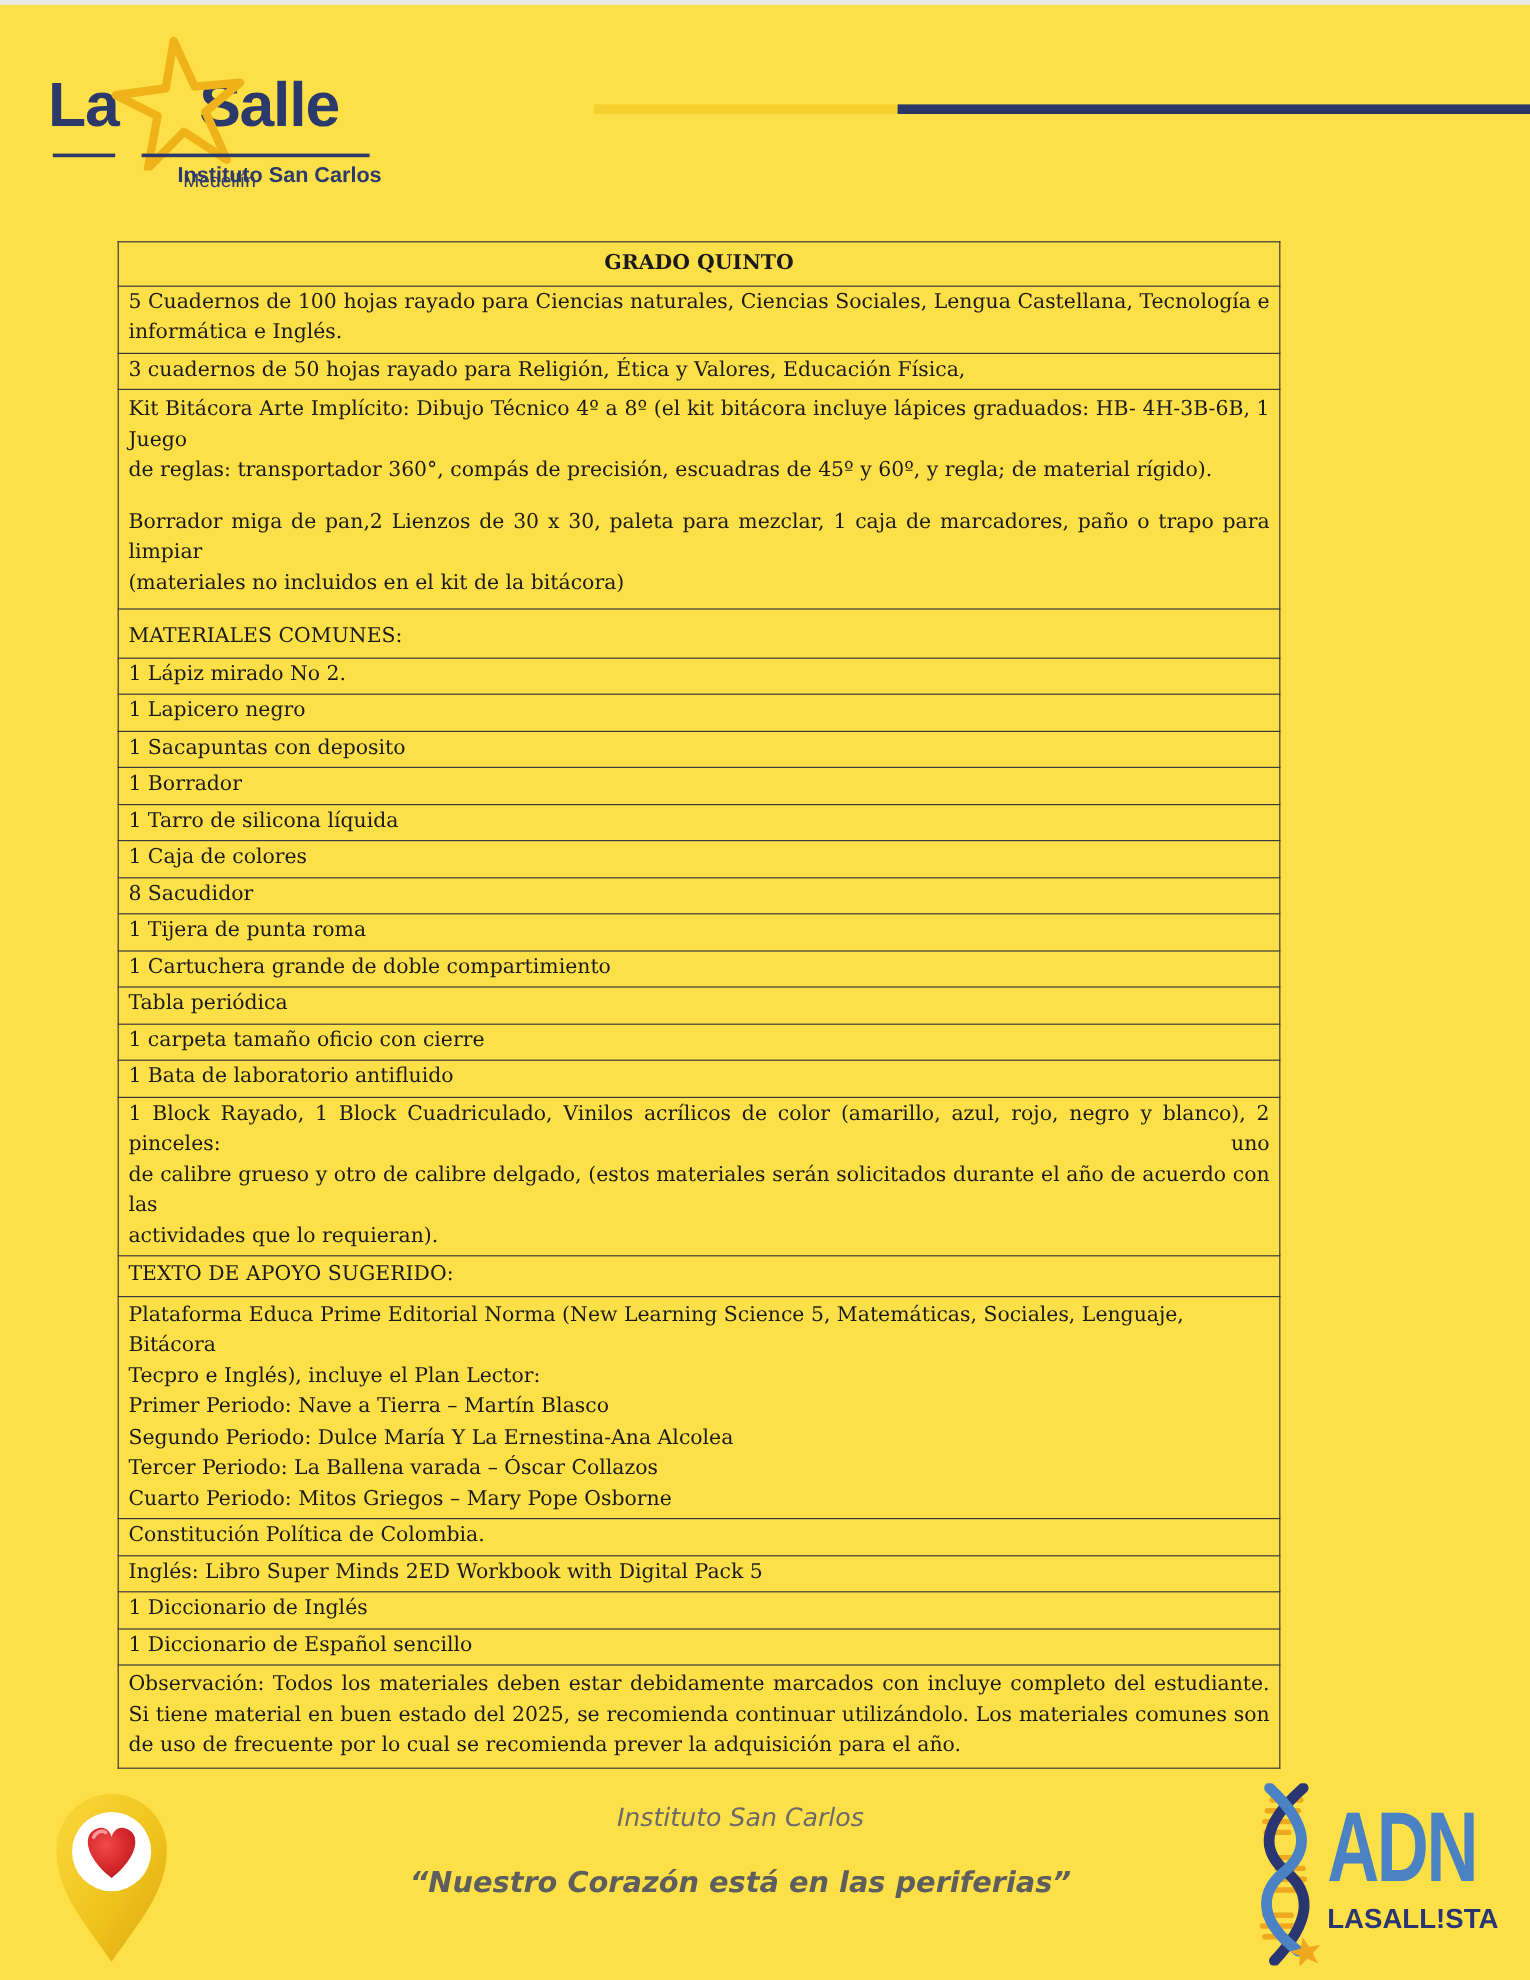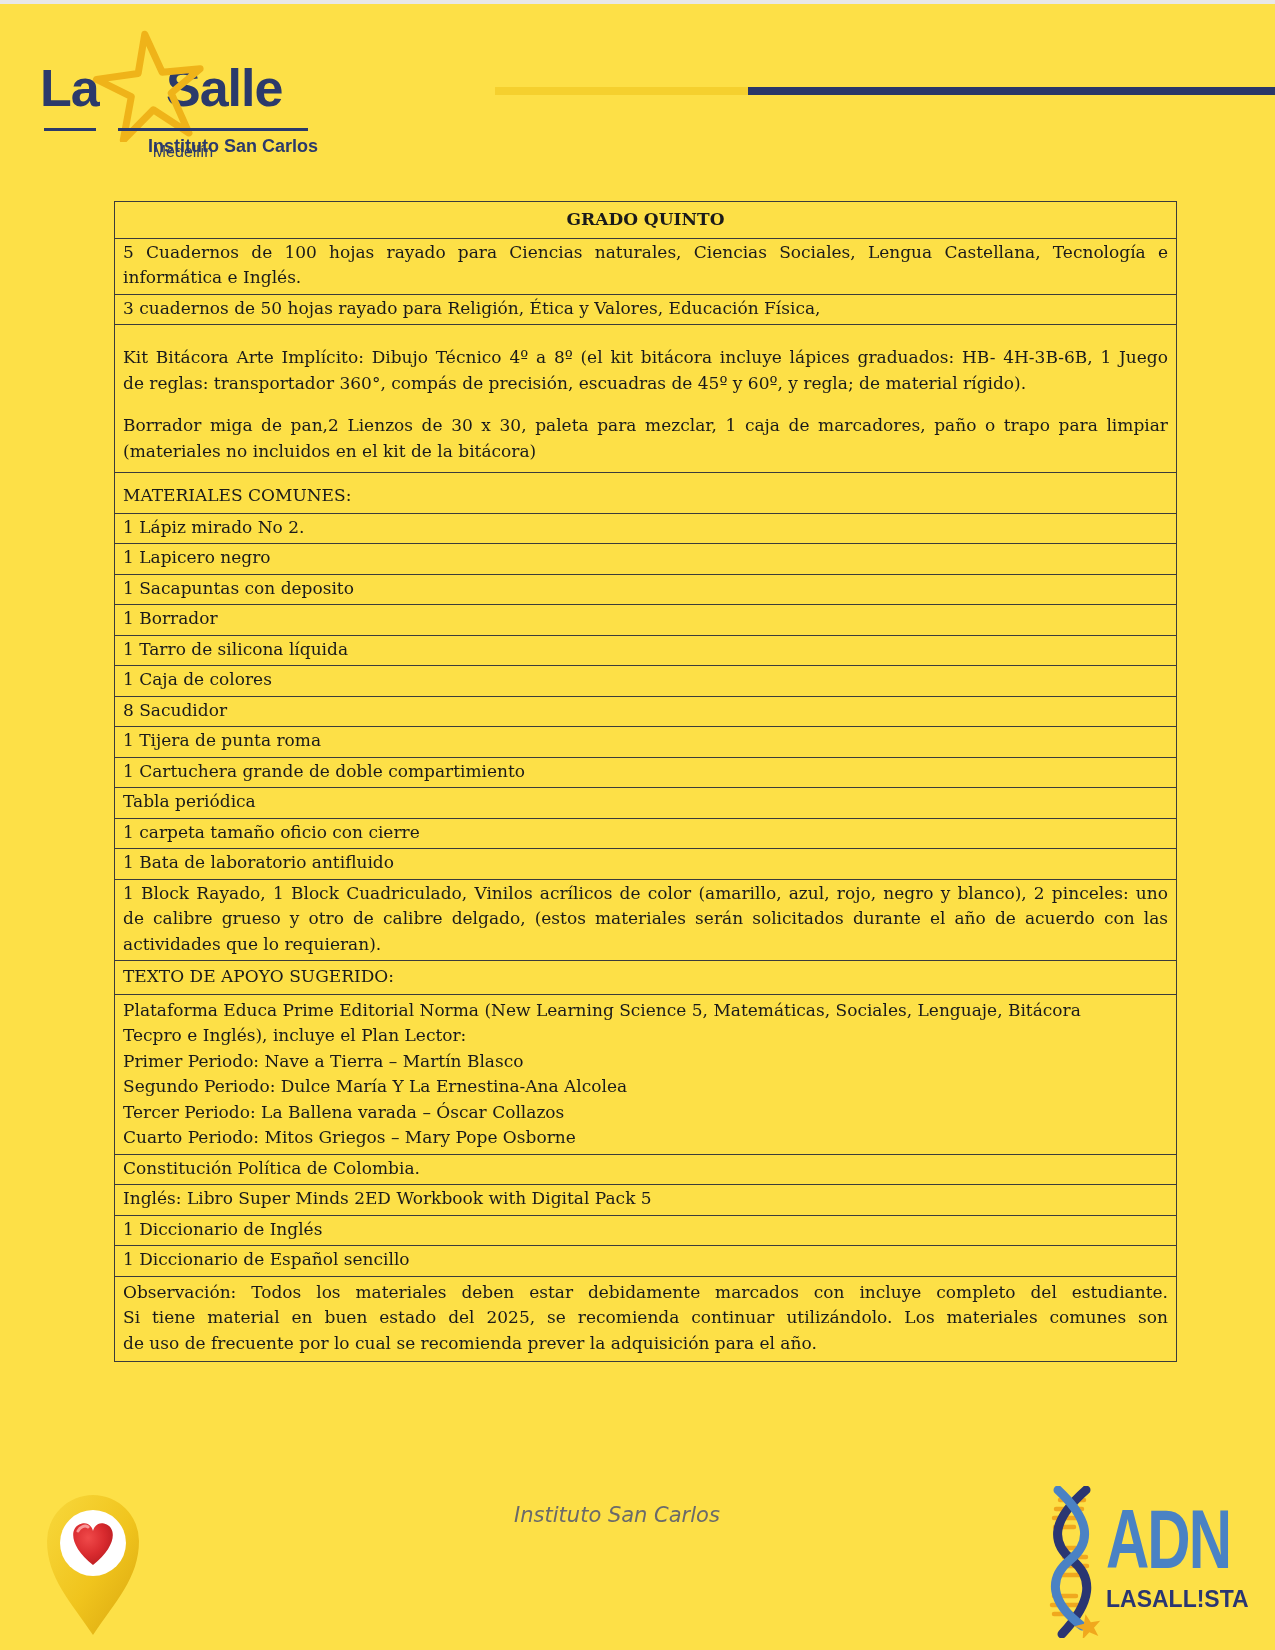--- a/index.html
+++ b/index.html
@@ -24,21 +24,21 @@
   .logo-city{position:absolute;top:113px;right:0px;width:270px;text-align:center;
     font-family:"Liberation Sans",sans-serif;font-size:16px;color:#2B3A6B;}
 
   
   .top-bar{position:absolute;top:83px;left:495px;height:8px;width:780px;font-size:0;}
   .top-bar .seg-yellow{display:inline-block;height:8px;width:253px;background:#F5D02E;}
   .top-bar .seg-navy{display:inline-block;height:8px;width:527px;background:#2A3768;}
 
   
   table.supply{
-    position:absolute;left:114px;top:197px;width:1063px;
+    position:absolute;left:98px;top:197px;width:969px;
     border-collapse:collapse;table-layout:fixed;
   }
   table.supply th, table.supply td{
     border:1.4px solid #3b3b3b;
     padding:1px 8px 3px 8px;
     font-size:17px;line-height:1.5;vertical-align:top;
     font-weight:normal;text-align:left;
     overflow:hidden;
   }
   table.supply th{ text-align:center;font-weight:bold;padding:5px 8px; }
@@ -94,21 +94,21 @@
       <tr>
           <td class="justify">
         <span class="jline">5 Cuadernos de 100 hojas rayado para Ciencias naturales, Ciencias Sociales, Lengua Castellana, Tecnología e</span>
         <span class="line">informática e Inglés.</span>
       </td>
         </tr>
       <tr>
           <td>3 cuadernos de 50 hojas rayado para Religión, Ética y Valores, Educación Física,</td>
         </tr>
       <tr>
-          <td class="justify" style="padding-top:20px;padding-bottom:8px;">
+          <td class="justify" style="padding-top:4px;padding-bottom:8px;">
         <span class="jline">Kit Bitácora Arte Implícito: Dibujo Técnico 4º a 8º (el kit bitácora incluye lápices graduados: HB- 4H-3B-6B, 1 Juego</span>
         <span class="line">de reglas: transportador 360°, compás de precisión, escuadras de 45º y 60º, y regla; de material rígido).</span>
         <span class="para-gap line"></span>
         <span class="jline">Borrador miga de pan,2 Lienzos de 30 x 30, paleta para mezclar, 1 caja de marcadores, paño o trapo para limpiar</span>
         <span class="line">(materiales no incluidos en el kit de la bitácora)</span>
       </td>
         </tr>
       <tr>
           <td class="bold" style="padding-top:10px;padding-bottom:4px;">MATERIALES COMUNES:</td>
         </tr>
@@ -204,20 +204,21 @@
       </radialGradient>
     </defs>
     <path d="M53 147 C 31 114, 7 90, 7 53 A 46 46 0 1 1 99 53 C 99 90, 75 114, 53 147 Z" fill="url(#pingrad)"></path>
     <circle cx="53" cy="55" r="33" fill="#ffffff"></circle>
     <path d="M53 77 C 30 59, 28 39, 42 35.5 C 49 33.8, 52.5 40, 53 43 C 53.5 40, 57 33.8, 64 35.5 C 78 39, 76 59, 53 77 Z" fill="url(#heartgrad)"></path>
     <path d="M38 43 C 40 38.5, 45 37, 48 39" stroke="#ffb3b3" stroke-width="3" fill="none" stroke-linecap="round" opacity="0.8"></path>
   </svg>
 
   <div class="footer-center">
     <div class="f-line">Instituto San Carlos</div>
+    <div class="f-quote">“Nuestro Corazón está en las periferias”</div>
   </div>
 
   <div class="adn-logo">
     <svg class="adn-helix" width="62" height="152" viewBox="0 0 62 152">
       <g stroke="#F0A81E" stroke-width="4.5" stroke-linecap="round">
         <line x1="20" y1="14" x2="44" y2="14"></line>
         <line x1="16" y1="23" x2="42" y2="23"></line>
         <line x1="14" y1="32" x2="38" y2="32"></line>
         <line x1="15" y1="41" x2="34" y2="41"></line>
         <line x1="20" y1="62" x2="40" y2="62"></line>

